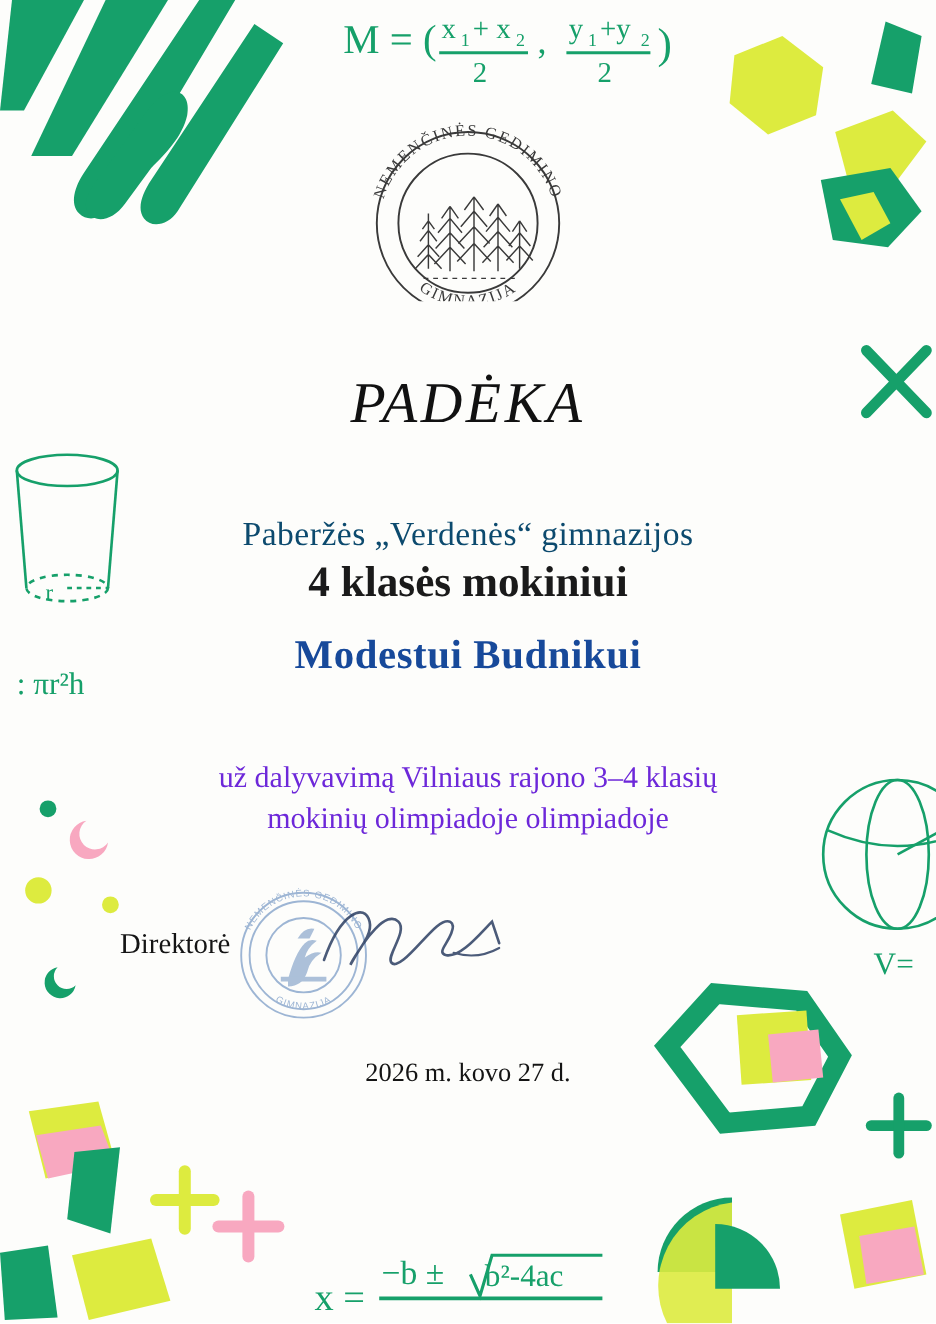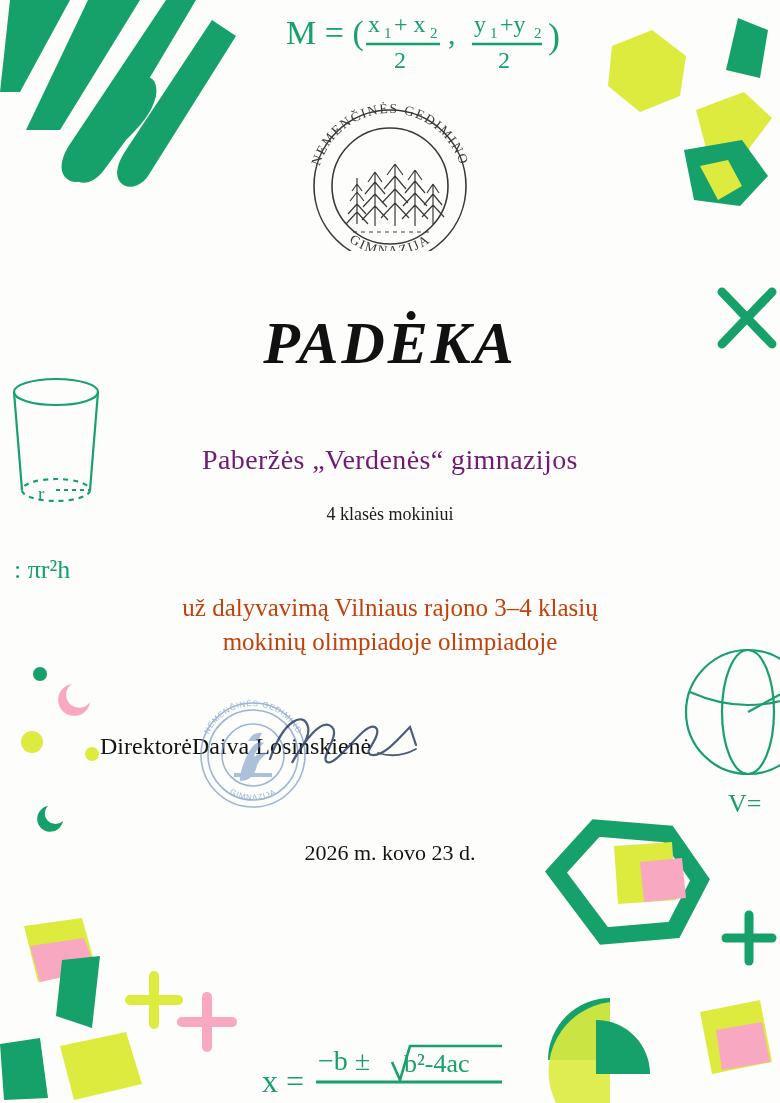--- a/index.html
+++ b/index.html
@@ -38,58 +38,60 @@
 
   .logo-wrap {
     margin-top: 86px;
     width: 190px;
     height: 165px;
     position: relative;
   }
 
   .title {
     margin-top: 58px;
-    font-size: 60px;
-    font-weight: bold;
+    font-size: 48px;
+    font-weight: normal;
     font-style: italic;
     letter-spacing: 3px;
     color: #111111;
     font-family: "Liberation Serif", serif;
   }
 
   .school-line {
     margin-top: 66px;
     font-size: 28px;
-    color: #701a75;
+    color: #0c4a6e;
     letter-spacing: 0.4px;
   }
   .class-line {
-    margin-top: 28px;
-    font-size: 18px;
+    margin-top: 2px;
+    font-size: 36px;
     color: #1a1a1a;
+    font-weight: bold;
   }
   .recipient {
     margin-top: 22px;
     font-size: 34px;
     font-weight: bold;
     color: #17499a;
     letter-spacing: 0.5px;
   }
 
   .reason {
     margin-top: 66px;
     font-size: 25px;
     line-height: 1.35;
-    color: #c2410c;
+    color: #6d28d9;
   }
 
   .signature-row {
     margin-top: 74px;
     width: 620px;
     display: flex;
+    justify-content: space-between;
     align-items: center;
     font-size: 24px;
     color: #141414;
     position: relative;
   }
   .sig-left { padding-left: 20px; }
   .sig-right { padding-right: 14px; }
 
   .stamp {
     position: absolute;
@@ -250,20 +252,21 @@
           <path d="M138 138 v-40 M138 98 l-6 9 M138 98 l6 9 M138 108 l-9 11 M138 108 l9 11 M138 119 l-11 12 M138 119 l11 12"></path>
           <line x1="58" y1="146" x2="136" y2="146" stroke-dasharray="4 4"></line>
         </g>
       </svg>
     </div>
 
     <div class="title">PADĖKA</div>
 
     <div class="school-line">Paberžės „Verdenės“  gimnazijos</div>
     <div class="class-line">4 klasės mokiniui</div>
+    <div class="recipient">Modestui Budnikui</div>
 
     <div class="reason">
       <div>už dalyvavimą Vilniaus rajono 3–4 klasių</div>
       <div>mokinių olimpiadoje olimpiadoje</div>
     </div>
 
     <div class="signature-row">
       <div class="sig-left">Direktorė</div>
 
       <div class="stamp">
@@ -291,21 +294,20 @@
         </svg>
       </div>
 
       <div class="sig-scribble">
         <svg width="170" height="80" viewBox="0 0 170 80" xmlns="http://www.w3.org/2000/svg">
           <path d="M10 58 C24 18, 44 10, 48 26 C51 38, 36 52, 32 62 C44 40, 62 16, 72 26 C80 34, 62 54, 66 60 C72 68, 92 40, 104 30 C114 22, 120 26, 116 36 C112 46, 104 52, 112 54 C124 56, 140 36, 150 26 L156 44" fill="none" stroke="#2d3f63" stroke-width="2.2" stroke-linecap="round"></path>
           <path d="M118 52 q20 6 38 -4" fill="none" stroke="#2d3f63" stroke-width="1.8" stroke-linecap="round"></path>
         </svg>
       </div>
 
-      <div class="sig-right">Daiva Losinskienė</div>
     </div>
 
     <div class="date-block">
-      <div>2026 m. kovo 23 d.</div>
+      <div>2026 m. kovo 27 d.</div>
     </div>
 
   </div>
 </div>
 
 </body></html>

